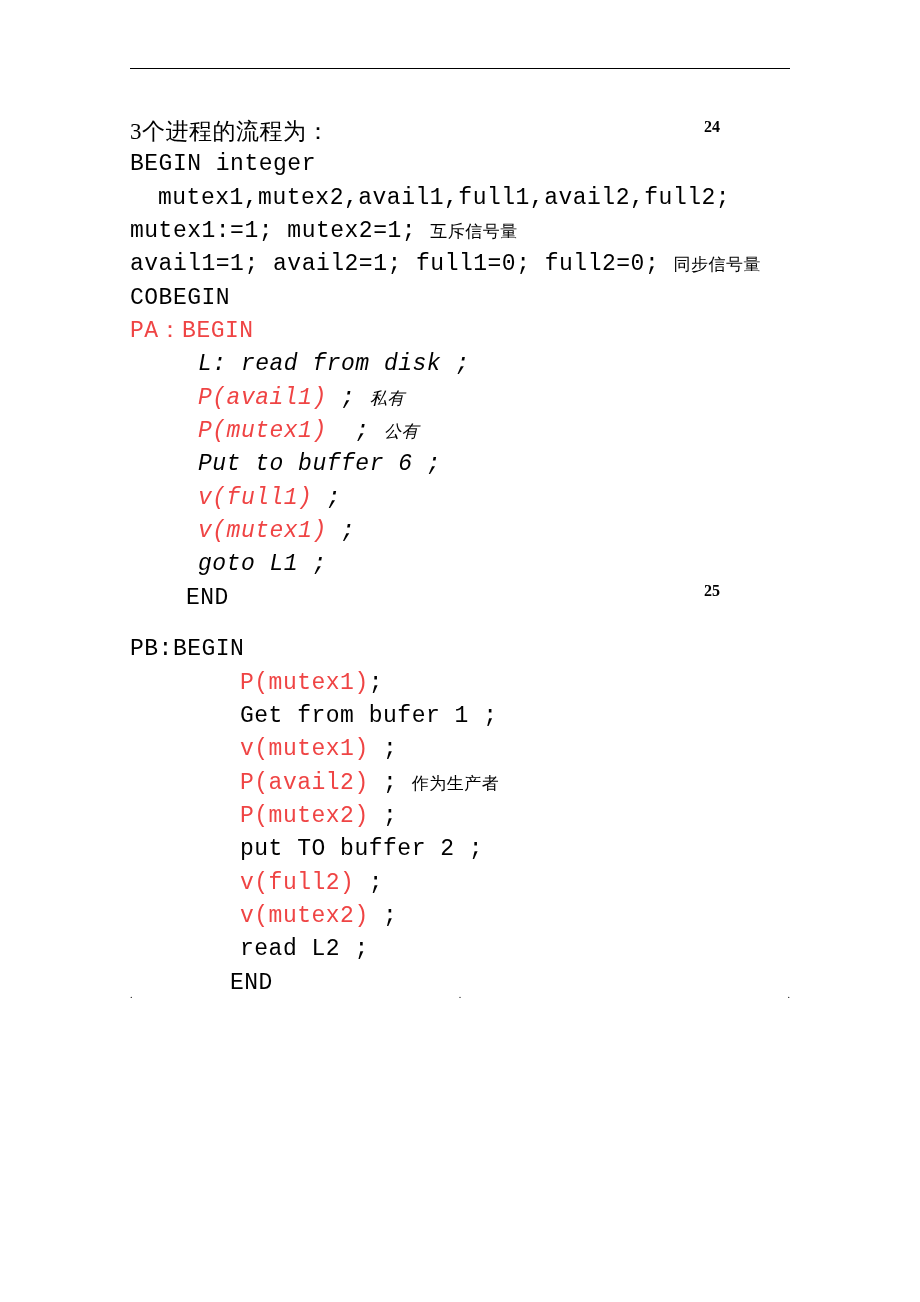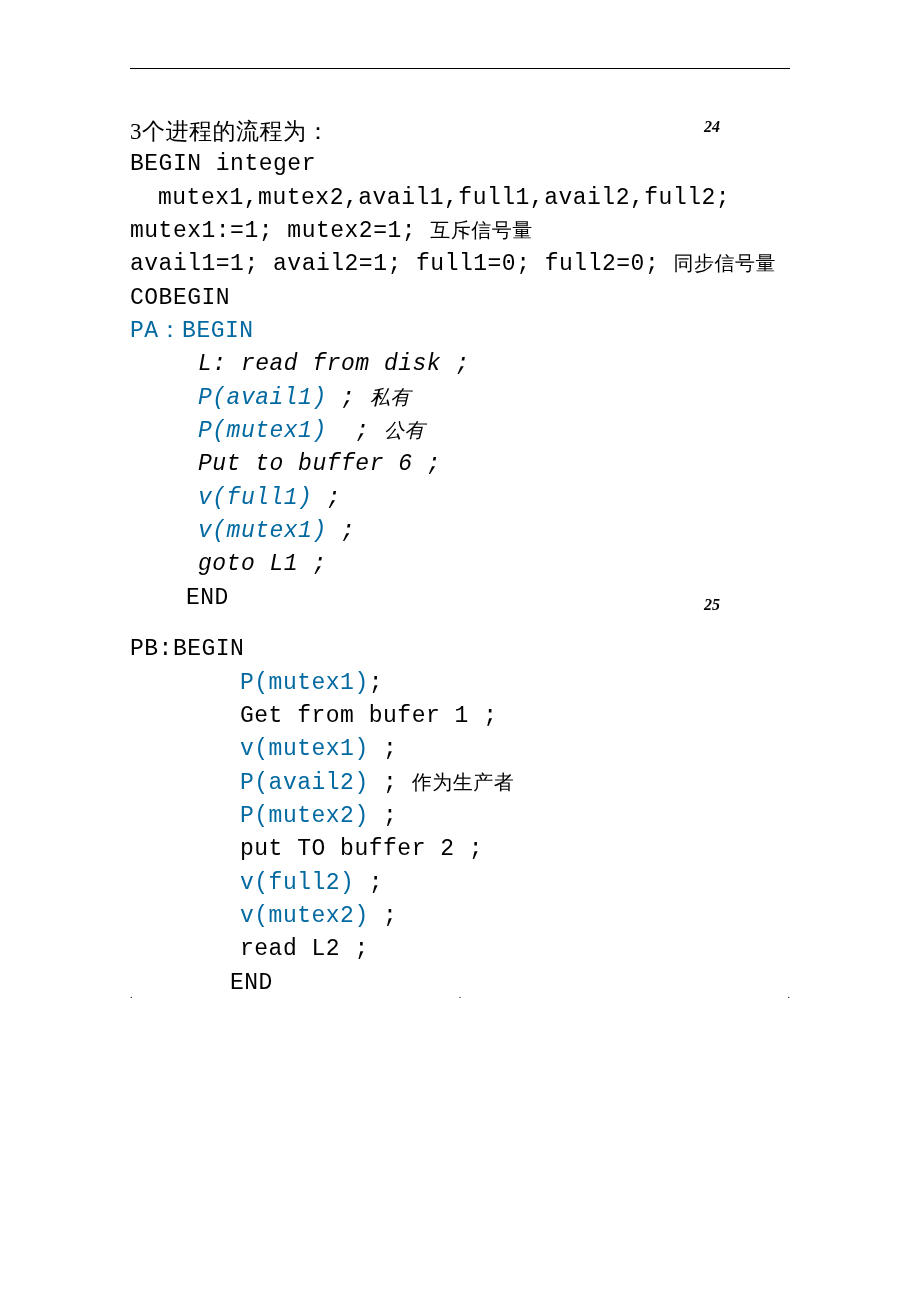--- a/index.html
+++ b/index.html
@@ -30,40 +30,39 @@
       font-size: 23px;
       line-height: 1.45;
       letter-spacing: 0.5px;
     }
     .page-num {
       position: absolute;
       right: 200px;
       font-size: 16px;
       font-weight: bold;
       color: #000;
-      font-style: italic;
     }
     .page-num-1 {
       top: 118px;
     }
     .page-num-2 {
-      top: 596px;
+      top: 582px;
     }
     .line {
       white-space: pre;
       font-family: "SimSun", "宋体", "Courier New", monospace;
     }
     .cn {
       font-family: "SimSun", "宋体", serif;
     }
     .red {
-      color: #0369a1;
+      color: #ef4444;
     }
     .small {
-      font-size: 20px;
+      font-size: 17px;
     }
     .indent1 {
       padding-left: 28px;
     }
     .indent2 {
       padding-left: 68px;
       font-style: italic;
     }
     .indent3 {
       padding-left: 56px;

